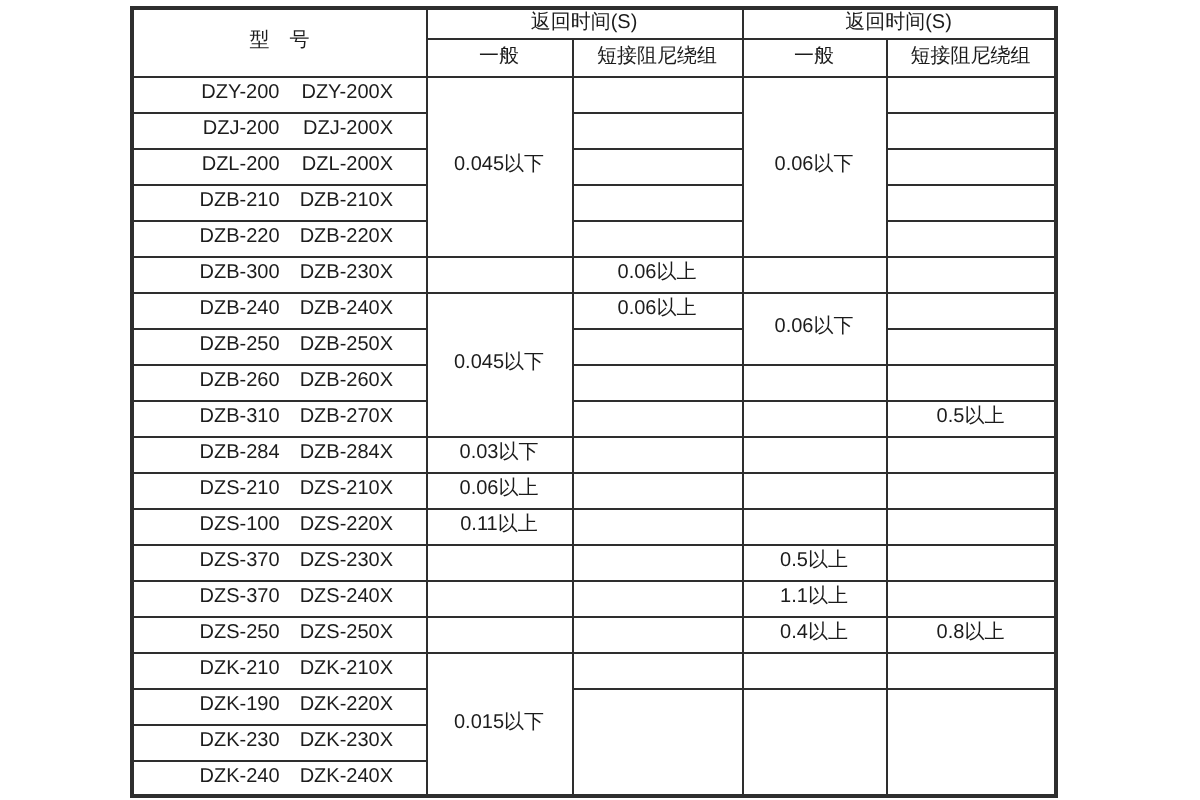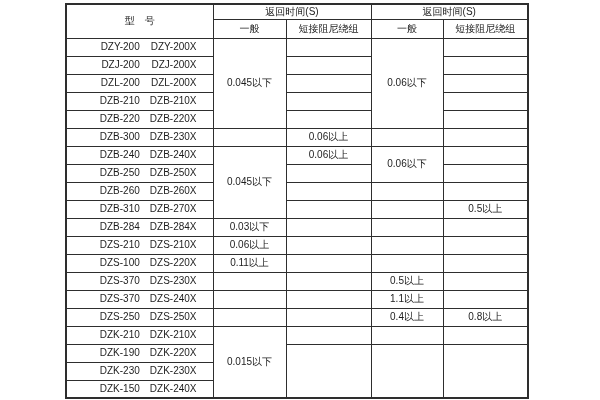--- a/index.html
+++ b/index.html
@@ -282,20 +282,20 @@
         <td>
             <div class="mwrap">
               <span>DZK-230</span>
               <span>DZK-230X</span>
             </div>
           </td>
       </tr>
       <tr>
         <td>
             <div class="mwrap">
-              <span>DZK-150</span>
+              <span>DZK-240</span>
               <span>DZK-240X</span>
             </div>
           </td>
       </tr>
     </tbody>
   </table>
 </div>
 
 </body></html>

